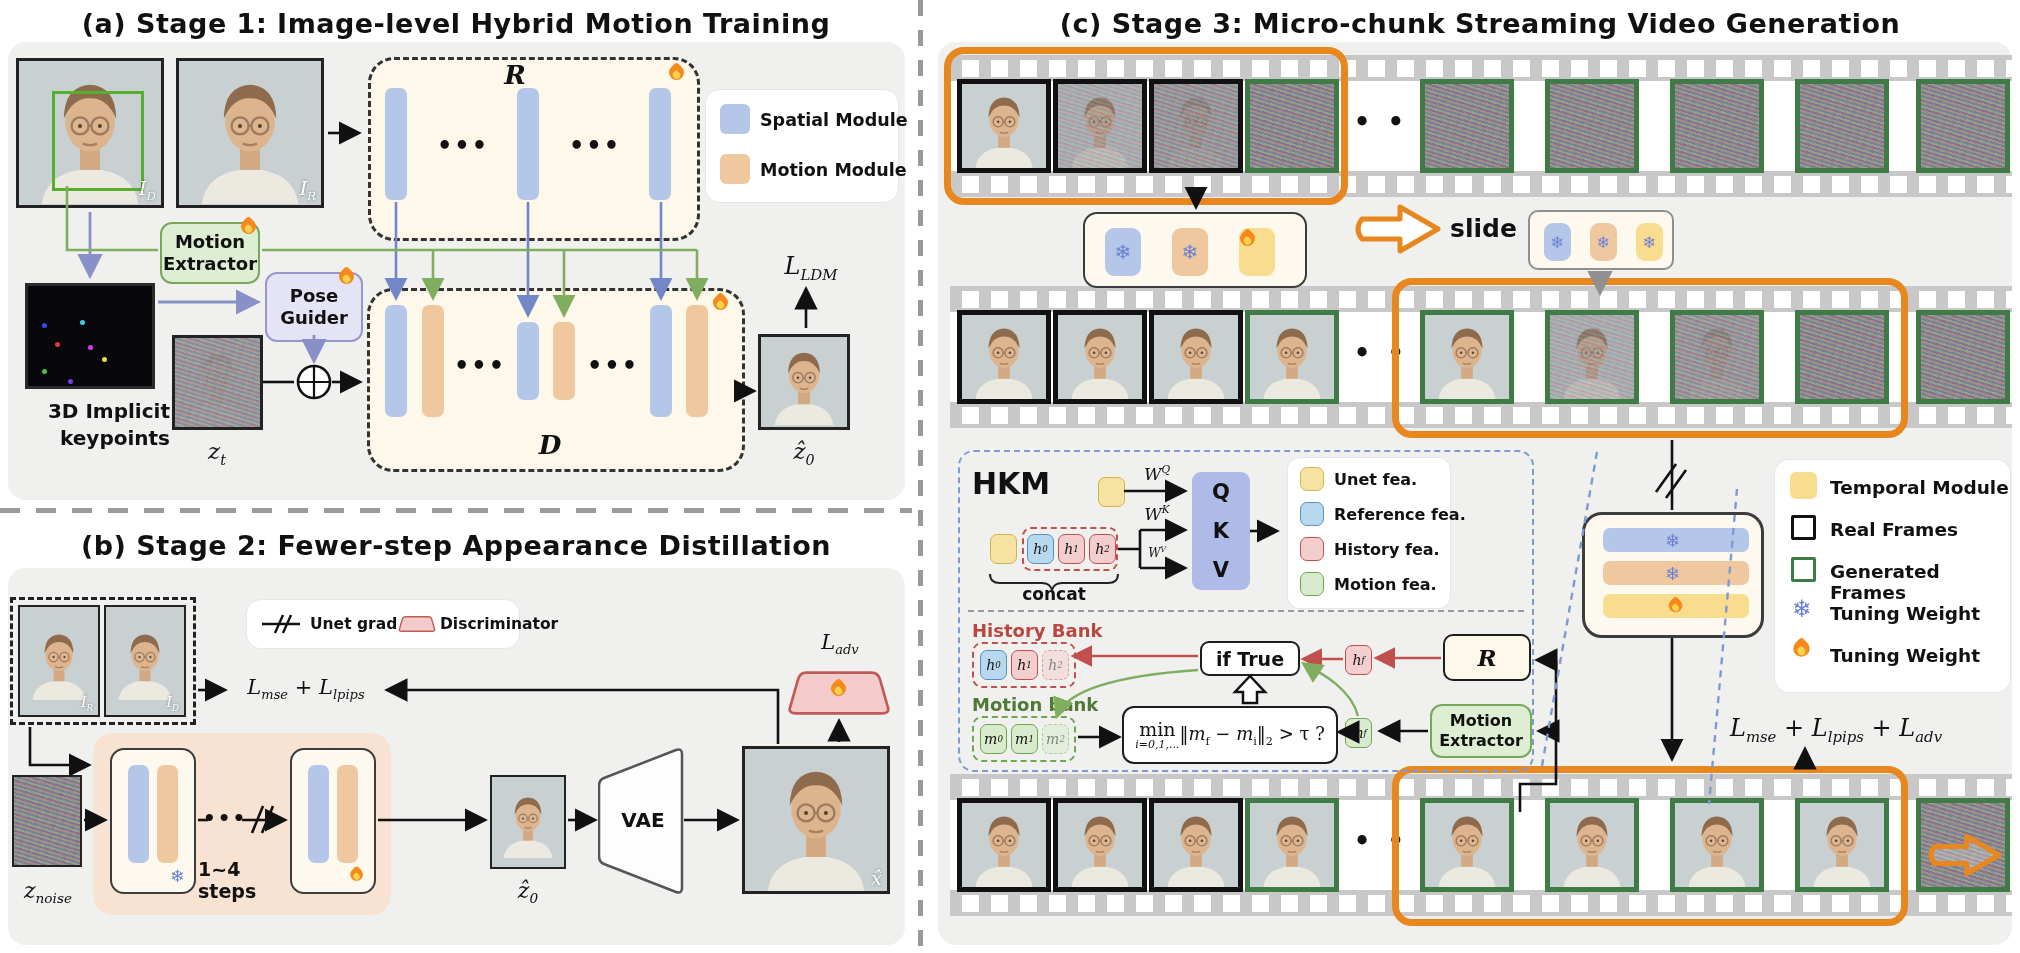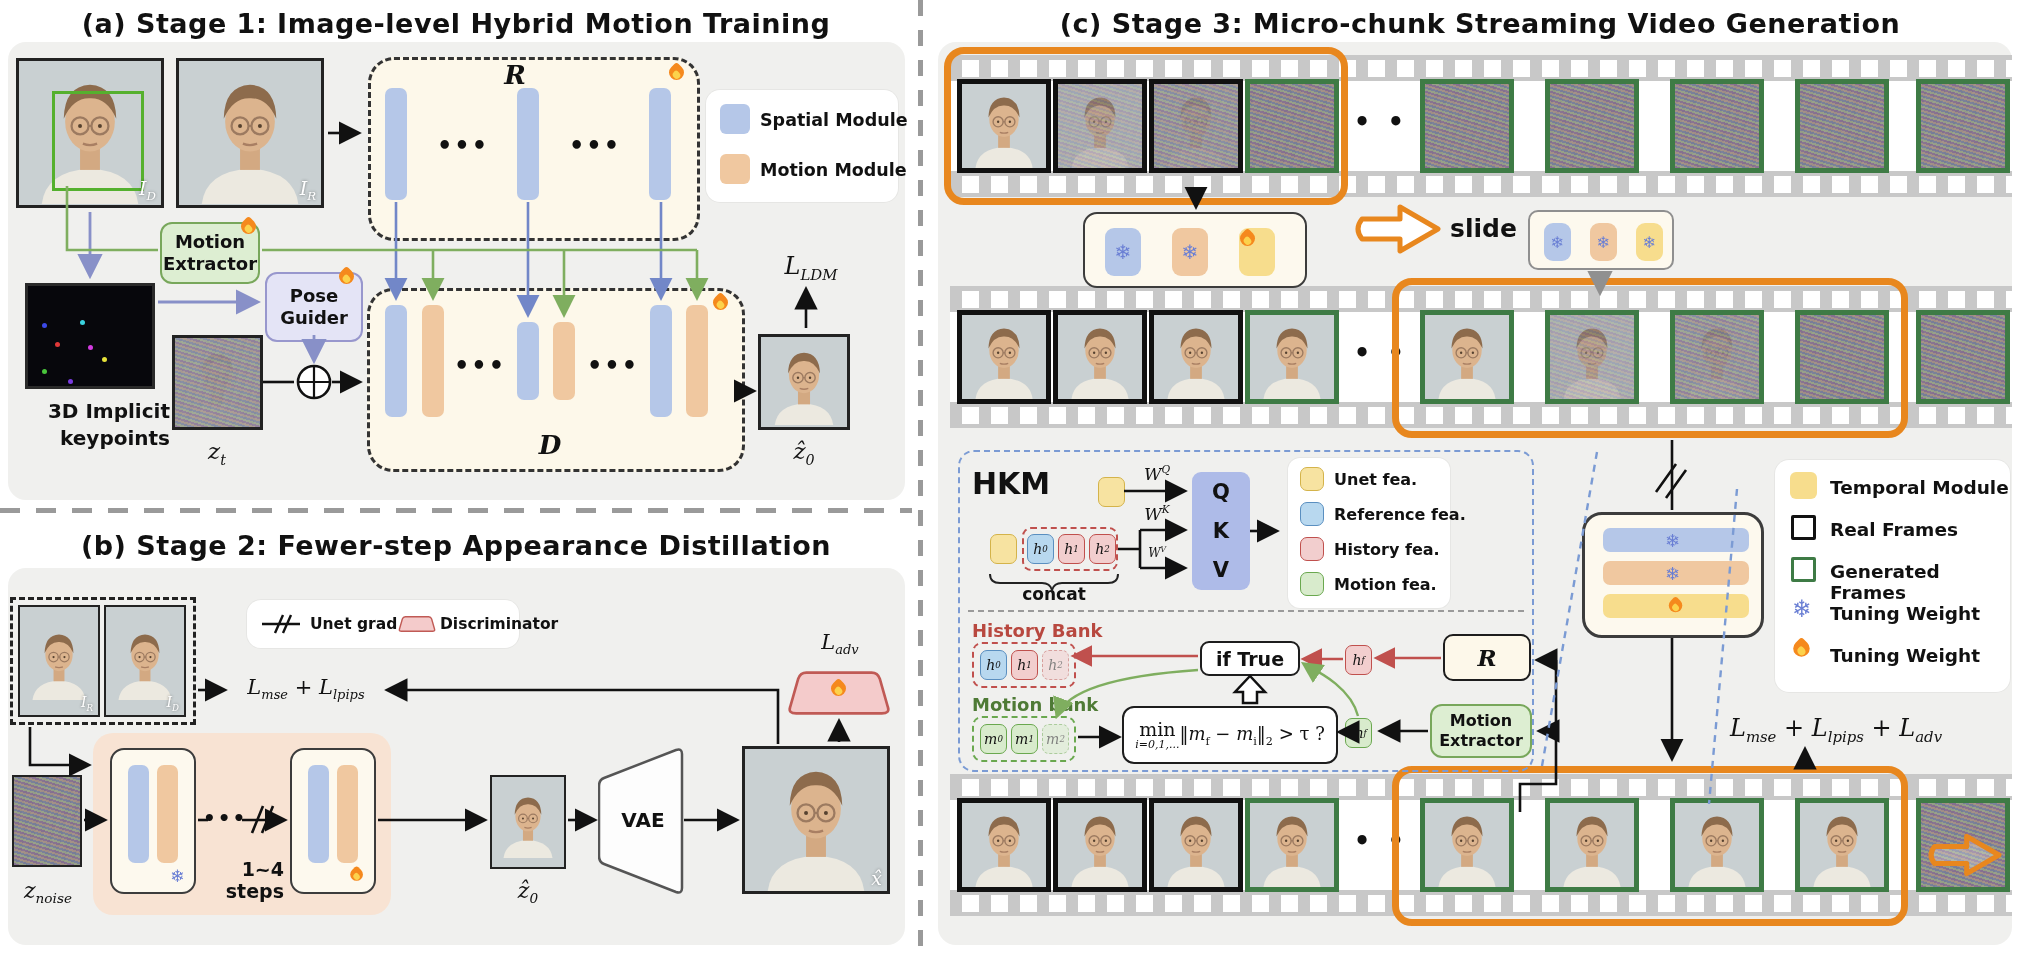--- a/index.html
+++ b/index.html
@@ -218,21 +218,21 @@
     </div>
   <div class="mlabel" style="left:2px;top:878px;width:92px;font-size:22px"><i>z</i><sub>noise</sub></div>
 
   <div class="abs" style="left:93px;top:733px;width:298px;height:182px;background:#f8e3d3;border-radius:20px"></div>
   <div class="modbox" style="left:110px;top:748px;width:86px;height:146px;border-width:2.5px">
     <div class="bar blue" style="left:16px;top:15px;width:21px;height:98px"></div>
     <div class="bar orange" style="left:45px;top:15px;width:21px;height:98px"></div>
     <div class="snow" style="left:58px;top:116px;font-size:17px">❄</div>
   </div>
   <div class="ndots" style="left:203px;top:806px;width:44px;font-size:20px">•••</div>
-  <div class="legtext" style="left:198px;top:858px;width:86px;font-size:19px;text-align:right">1~4 steps</div>
+  <div class="legtext" style="left:198px;top:858px;width:86px;font-size:19px;text-align:left">1~4 steps</div>
   <div class="modbox" style="left:290px;top:748px;width:86px;height:146px;border-width:2.5px">
     <div class="bar blue" style="left:16px;top:15px;width:21px;height:98px"></div>
     <div class="bar orange" style="left:45px;top:15px;width:21px;height:98px"></div>
     <div class="flame" style="left:56px;top:114px;transform:scale(.85)">
         <i></i>
         <b></b>
       </div>
   </div>
 
   <div class="img" style="left:490px;top:775px;width:76px;height:94px;border-width:2.5px">

